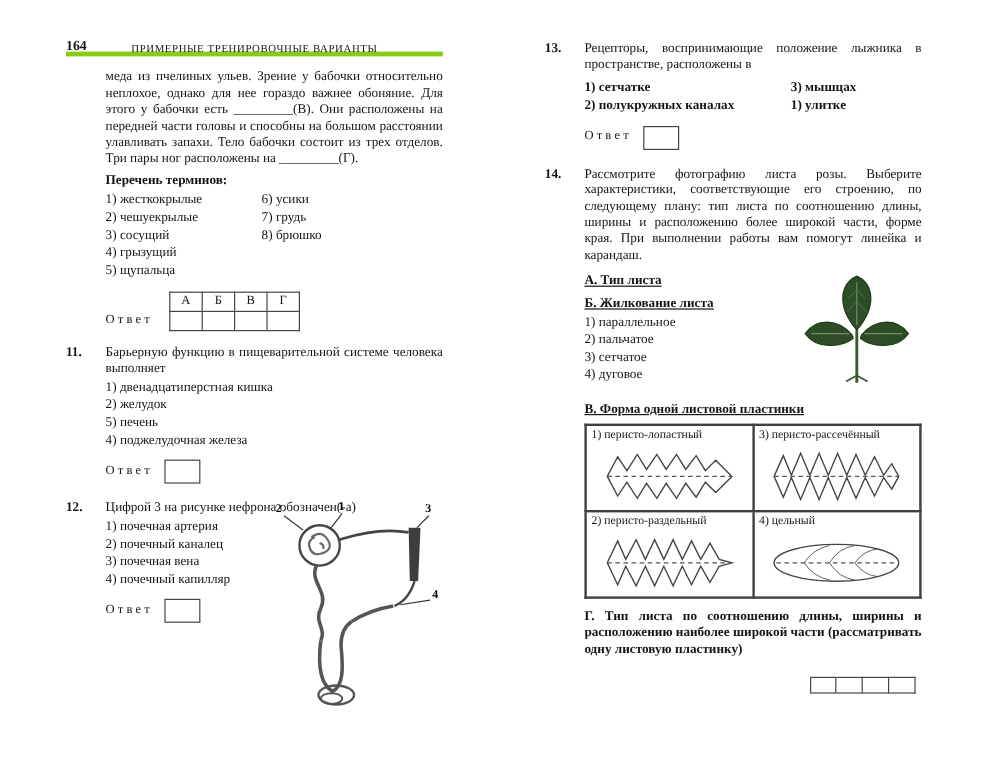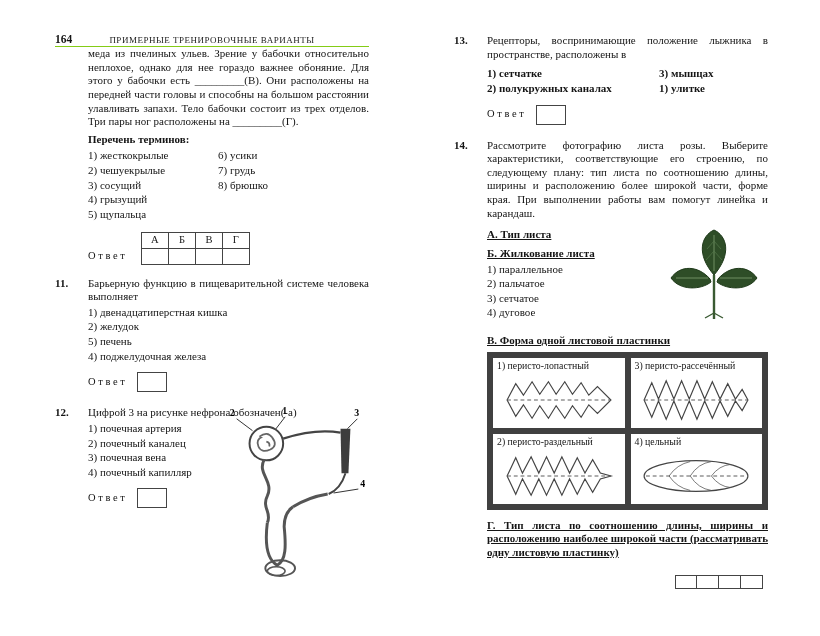--- a/index.html
+++ b/index.html
@@ -4,21 +4,21 @@
 <style>
   * { margin:0; padding:0; box-sizing:border-box; }
   html,body { width:820px; height:636px; overflow:hidden; }
   body { font-family:"Liberation Serif", serif; background:#fbfbfa; color:#151515; }
   .spread { position:relative; width:820px; height:636px; background:#ffffff; }
 
   .page { position:absolute; top:32px; width:314px; font-size:11px; line-height:1.24; }
   .page-left { left:55px; }
   .page-right { left:454px; }
 
-  .page-header { position:relative; height:15px; border-bottom:1px solid #84cc16; margin-bottom:0; }
+  .page-header { position:relative; height:15px; border-bottom:4px solid #84cc16; margin-bottom:11px; }
   .page-num { font-weight:bold; font-size:11.5px; }
   .num-left { position:absolute; left:0; top:0; }
   .num-right { position:absolute; right:0; top:0; }
   .running-title { position:absolute; left:0; right:0; top:2.5px; text-align:center; font-size:9px; letter-spacing:.5px; color:#222; }
   .running-title.align-left { text-align:left; }
 
   .indent { margin-left:33px; }
   .justify { text-align:justify; }
 
   .terms-heading { margin:4px 0 1px 33px; font-weight:bold; }
@@ -52,25 +52,25 @@
   .optcol-2 { flex:1; }
   .opt-cols div { margin-top:1px; }
 
   
   .q14-flex { display:flex; gap:6px; margin-top:3px; }
   .q14-sections { flex:1; }
   .sec-title { font-weight:bold; text-decoration:underline; margin-top:5px; }
   .rose-wrap { width:104px; padding-top:2px; }
 
   table.leaf-table { border-collapse:collapse; width:100%; margin-top:4px; }
-  table.leaf-table td { border:6px solid #404040; width:50%; padding:2px 4px 3px; vertical-align:top; }
+  table.leaf-table td { border:2px solid #404040; width:50%; padding:2px 4px 3px; vertical-align:top; }
   .leaf-label { font-size:9.8px; }
   svg.leaf { display:block; margin:3px auto 0; }
 
-  .sec-g { font-weight:bold; text-decoration:underline; margin-top:9px; text-align:justify; }
+  .sec-g { font-weight:bold; margin-top:9px; text-align:justify; }
 
   .answer-fragment { display:flex; margin:15px 0 0 188px; }
   .answer-fragment span { width:22px; height:14px; border:1px solid #444; border-left:none; }
   .answer-fragment span:first-child { border-left:1px solid #444; }
 
   svg .ln { stroke:#444; stroke-width:1.2; fill:none; }
 </style>
 </head>
 <body>
 

